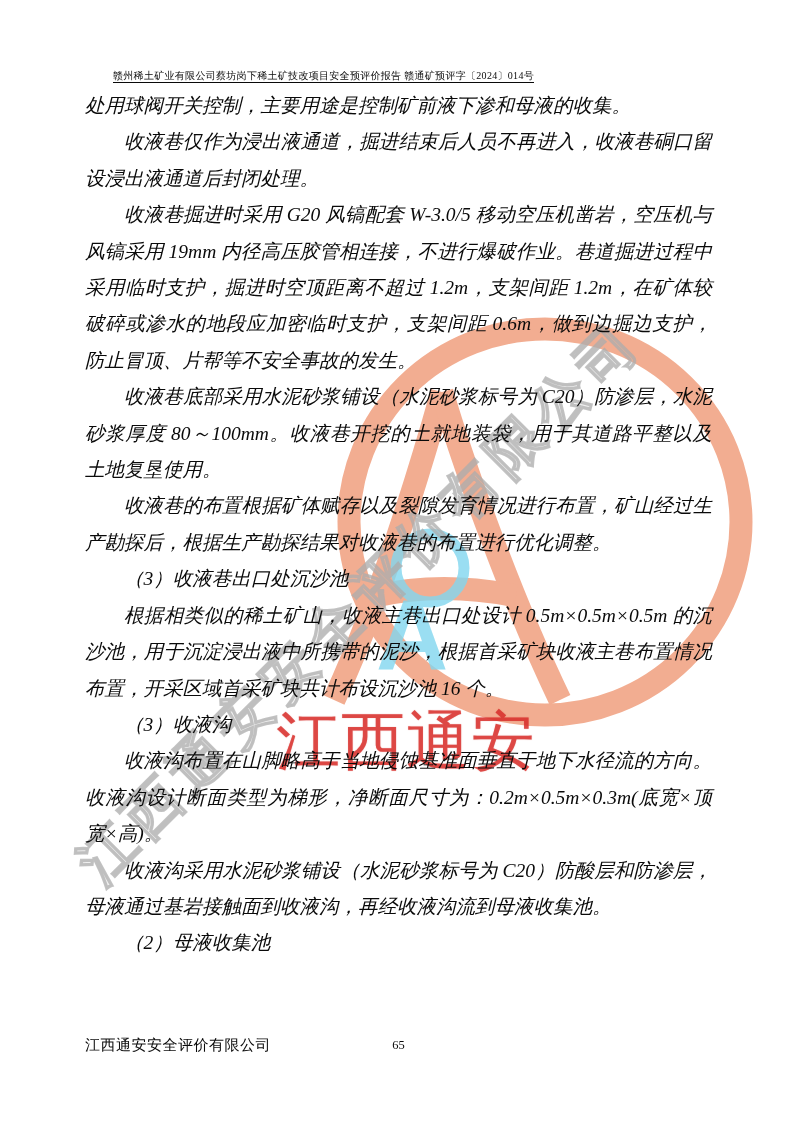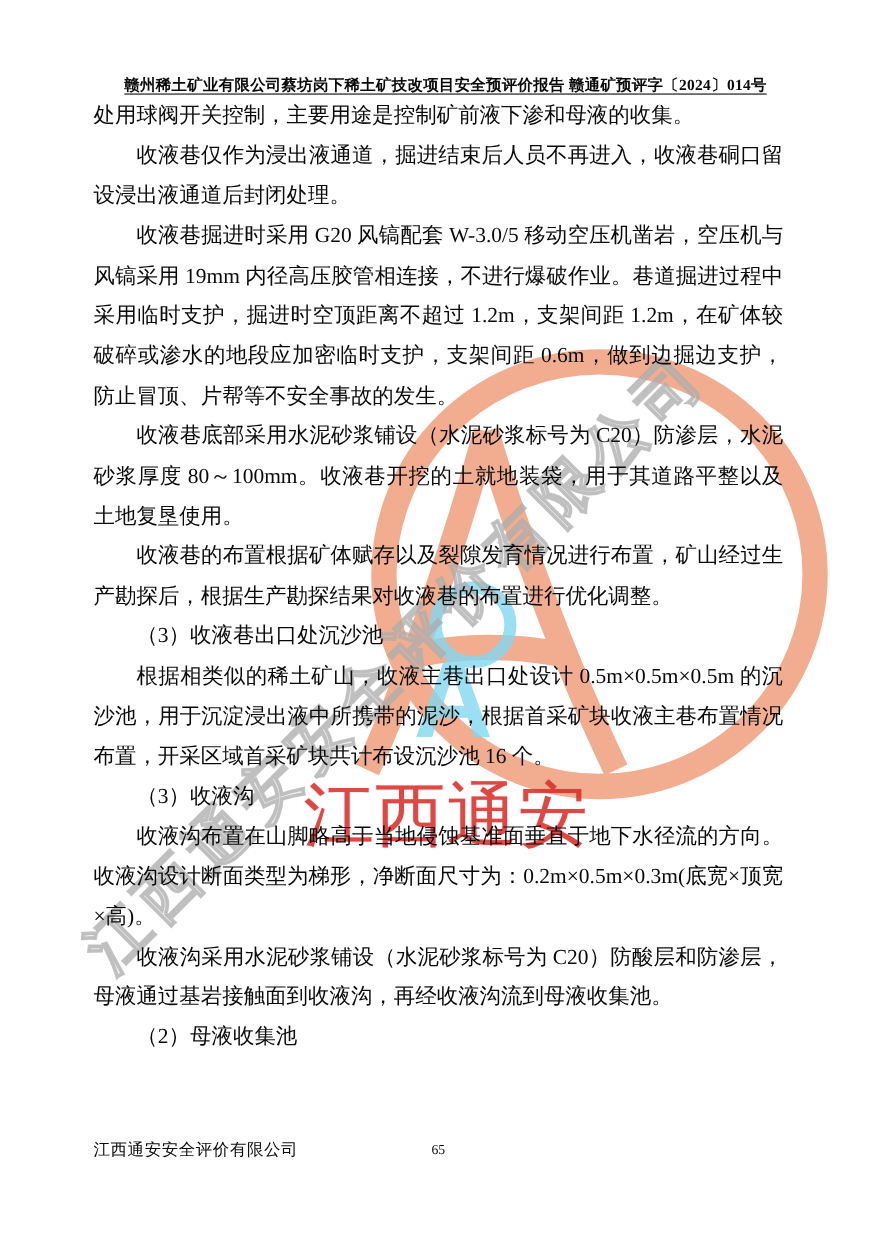--- a/index.html
+++ b/index.html
@@ -4,27 +4,27 @@
 <style>
   html,body{margin:0;padding:0;background:#e8e8e8;}
   .page{
     position:relative;width:793px;height:1122px;margin:0 auto;
     background:#ffffff;overflow:hidden;
     font-family:"Liberation Serif","DejaVu Serif",serif;color:#0a0a0a;
   }
   
   .hdr{
     position:absolute;left:85px;top:69px;width:630px;
-    font-size:14px;font-weight:700;letter-spacing:.3px;white-space:nowrap;
+    font-size:10px;font-weight:400;letter-spacing:.3px;white-space:nowrap;
     text-decoration:underline;text-underline-offset:3px;z-index:3;padding-left:28px;
   }
   
   .doc-body{
     position:absolute;left:85px;top:88px;width:627px;z-index:3;
-    font-size:19.5px;line-height:36.4px;text-align:justify;
+    font-size:19.5px;line-height:36.4px;text-align:justify;font-style:italic;
   }
   .para{margin:0;text-indent:2em;}
   .para.no-indent{text-indent:0;}
   
   .ftr{position:absolute;left:85px;top:1036px;width:627px;height:24px;z-index:3;font-size:15px;}
   .ftr .company{position:absolute;left:0;top:0;letter-spacing:.5px;}
   .ftr .pagenum{position:absolute;left:50%;transform:translateX(-50%);top:2px;font-size:12.5px;text-align:right;}
   
   .wm-layer{position:absolute;inset:0;z-index:1;pointer-events:none;}
   .wm-seal{position:absolute;left:320px;top:300px;}

